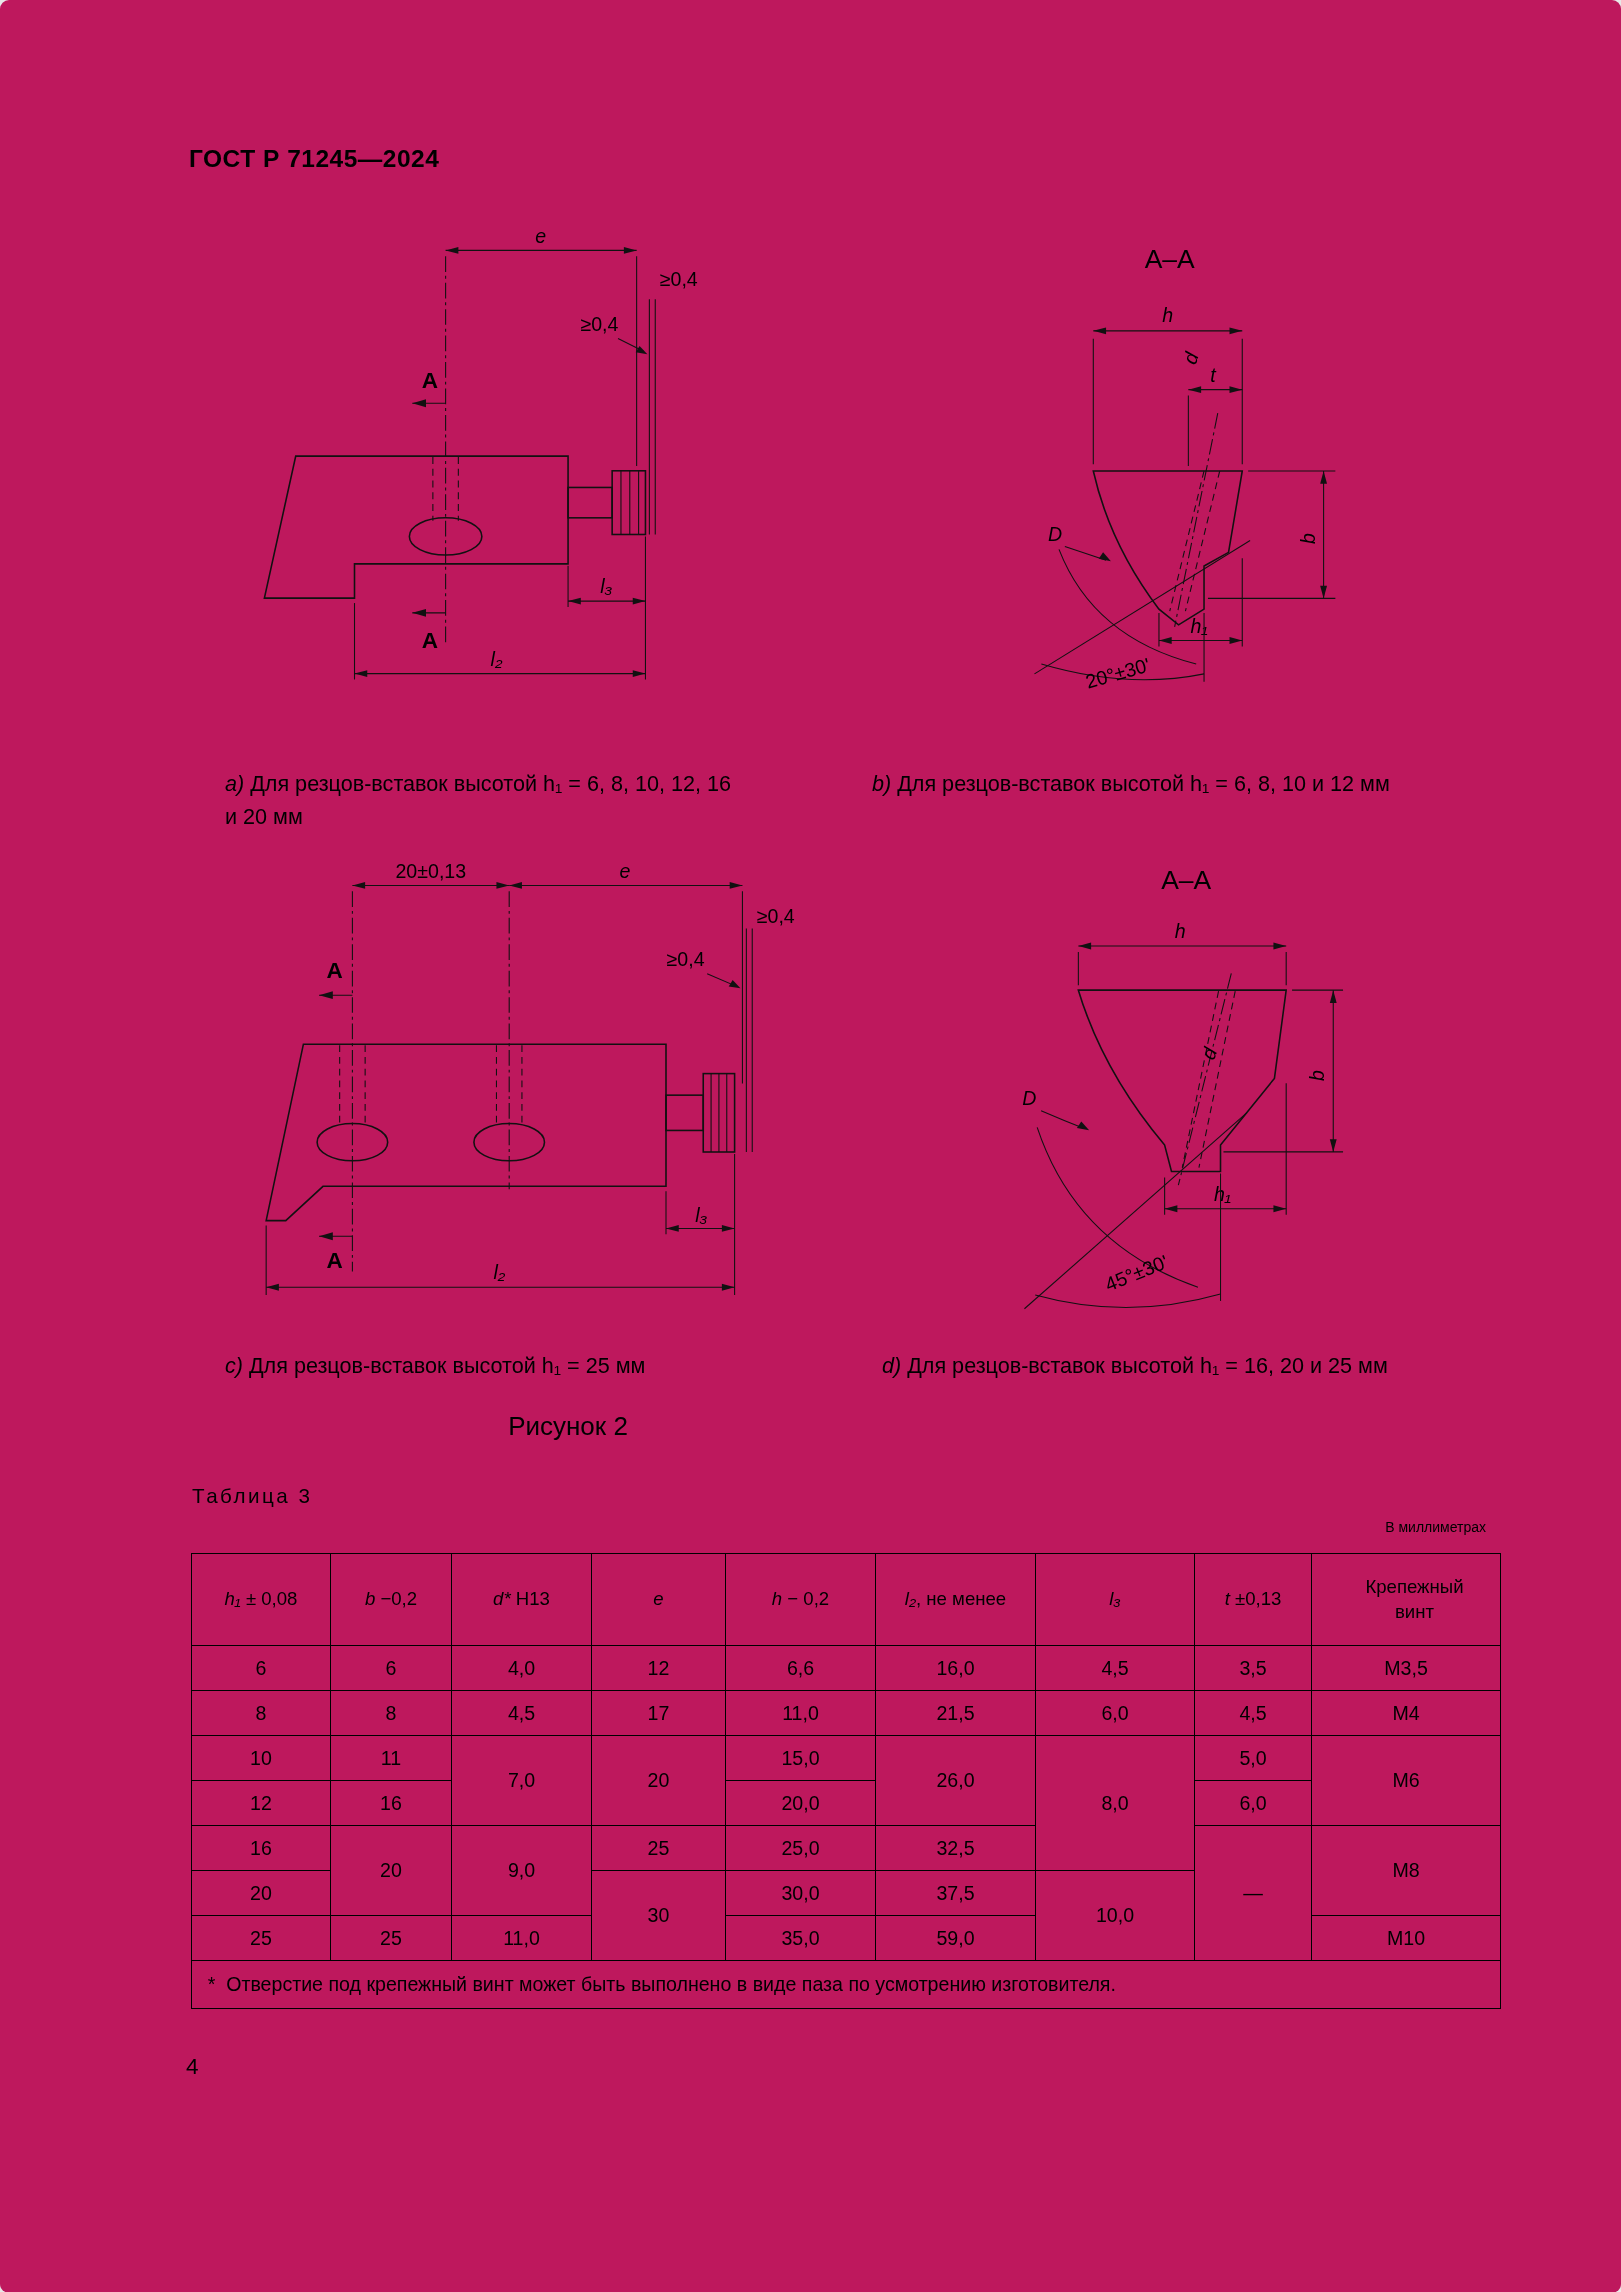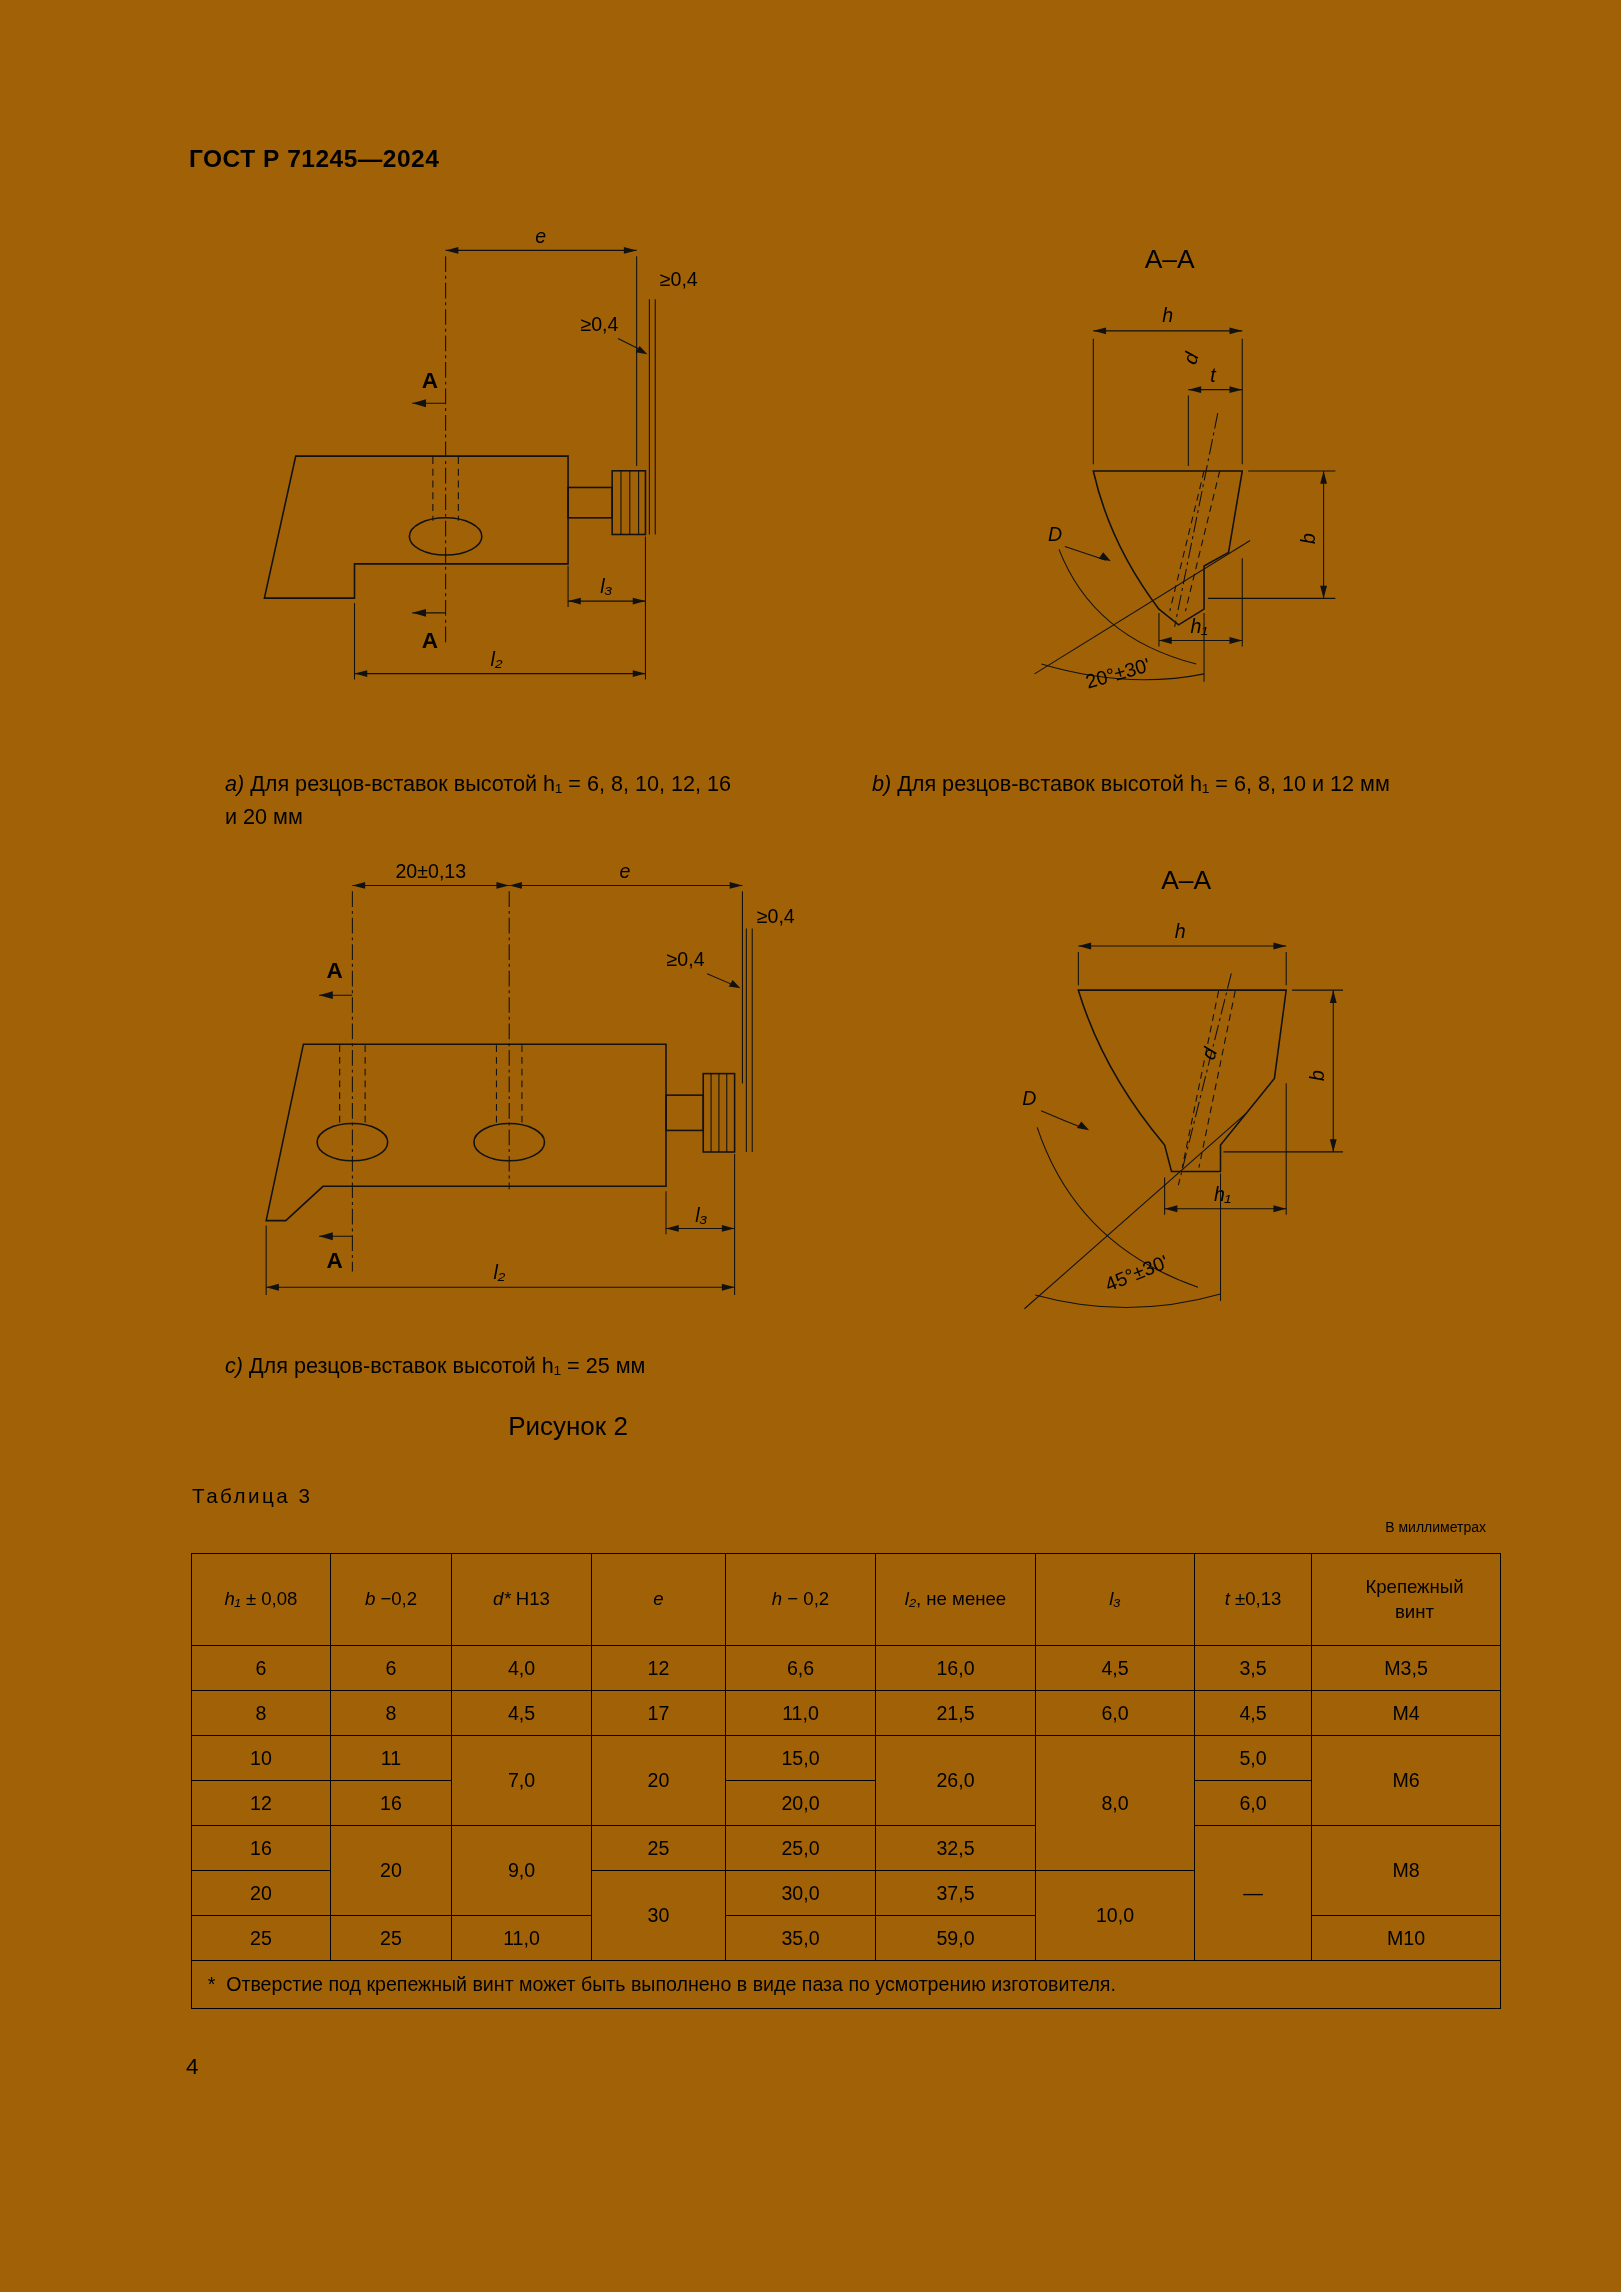--- a/index.html
+++ b/index.html
@@ -1,17 +1,17 @@
 <!DOCTYPE html>
 <html><head>
 <meta charset="utf-8">
 <style>
   html,body{margin:0;padding:0;background:#e8e8e8;}
-  .page{position:relative;width:1621px;height:2293px;background:#a16207;margin:0 auto;
-        font-family:"Liberation Sans","DejaVu Sans",sans-serif;color:#000;overflow:hidden;}
+  .page{position:relative;width:1621px;height:2293px;background:#be185d;margin:0 auto;
+        font-family:"Liberation Sans","DejaVu Sans",sans-serif;color:#000;overflow:hidden;border-radius:9px;}
   .doc-header{position:absolute;left:189px;top:145px;font-size:24.5px;font-weight:bold;letter-spacing:0.5px;}
   .page-number{position:absolute;left:186px;top:2054px;font-size:22.5px;}
   .fig{position:absolute;}
   .cap{position:absolute;font-size:21.6px;line-height:1.55;}
   .cap i{font-style:italic;}
   .fig-caption-main{position:absolute;left:225px;top:1411px;width:686px;text-align:center;font-size:26px;}
   .table-label{position:absolute;left:192px;top:1484px;font-size:20.6px;letter-spacing:2.5px;}
   .units-note{position:absolute;left:178px;top:1519px;width:1308px;text-align:right;font-size:14px;}
   .table-wrap{position:absolute;left:191px;top:1553px;}
   table.gtable{border-collapse:collapse;table-layout:fixed;width:1308px;border:1px solid #3b82f6;}
@@ -279,20 +279,24 @@
     <span>и 20 мм</span>
   </div>
   <div class="cap" style="left:872px;top:767px;width:598px">
     <i>b)</i>
     <span>Для резцов-вставок высотой h₁ = 6, 8, 10 и 12 мм</span>
   </div>
   <div class="cap" style="left:225px;top:1349px;width:588px">
     <i>с)</i>
     <span>Для резцов-вставок высотой h₁ = 25 мм</span>
   </div>
+  <div class="cap" style="left:882px;top:1349px;width:608px">
+    <i>d)</i>
+    <span>Для резцов-вставок высотой h₁ = 16, 20 и 25 мм</span>
+  </div>
 
   <div class="fig-caption-main">Рисунок 2</div>
 
   <div class="table-label">Таблица 3</div>
   <div class="units-note">В миллиметрах</div>
 
   <div class="table-wrap">
     <table class="gtable">
       <colgroup>
         <col style="width:139px">

